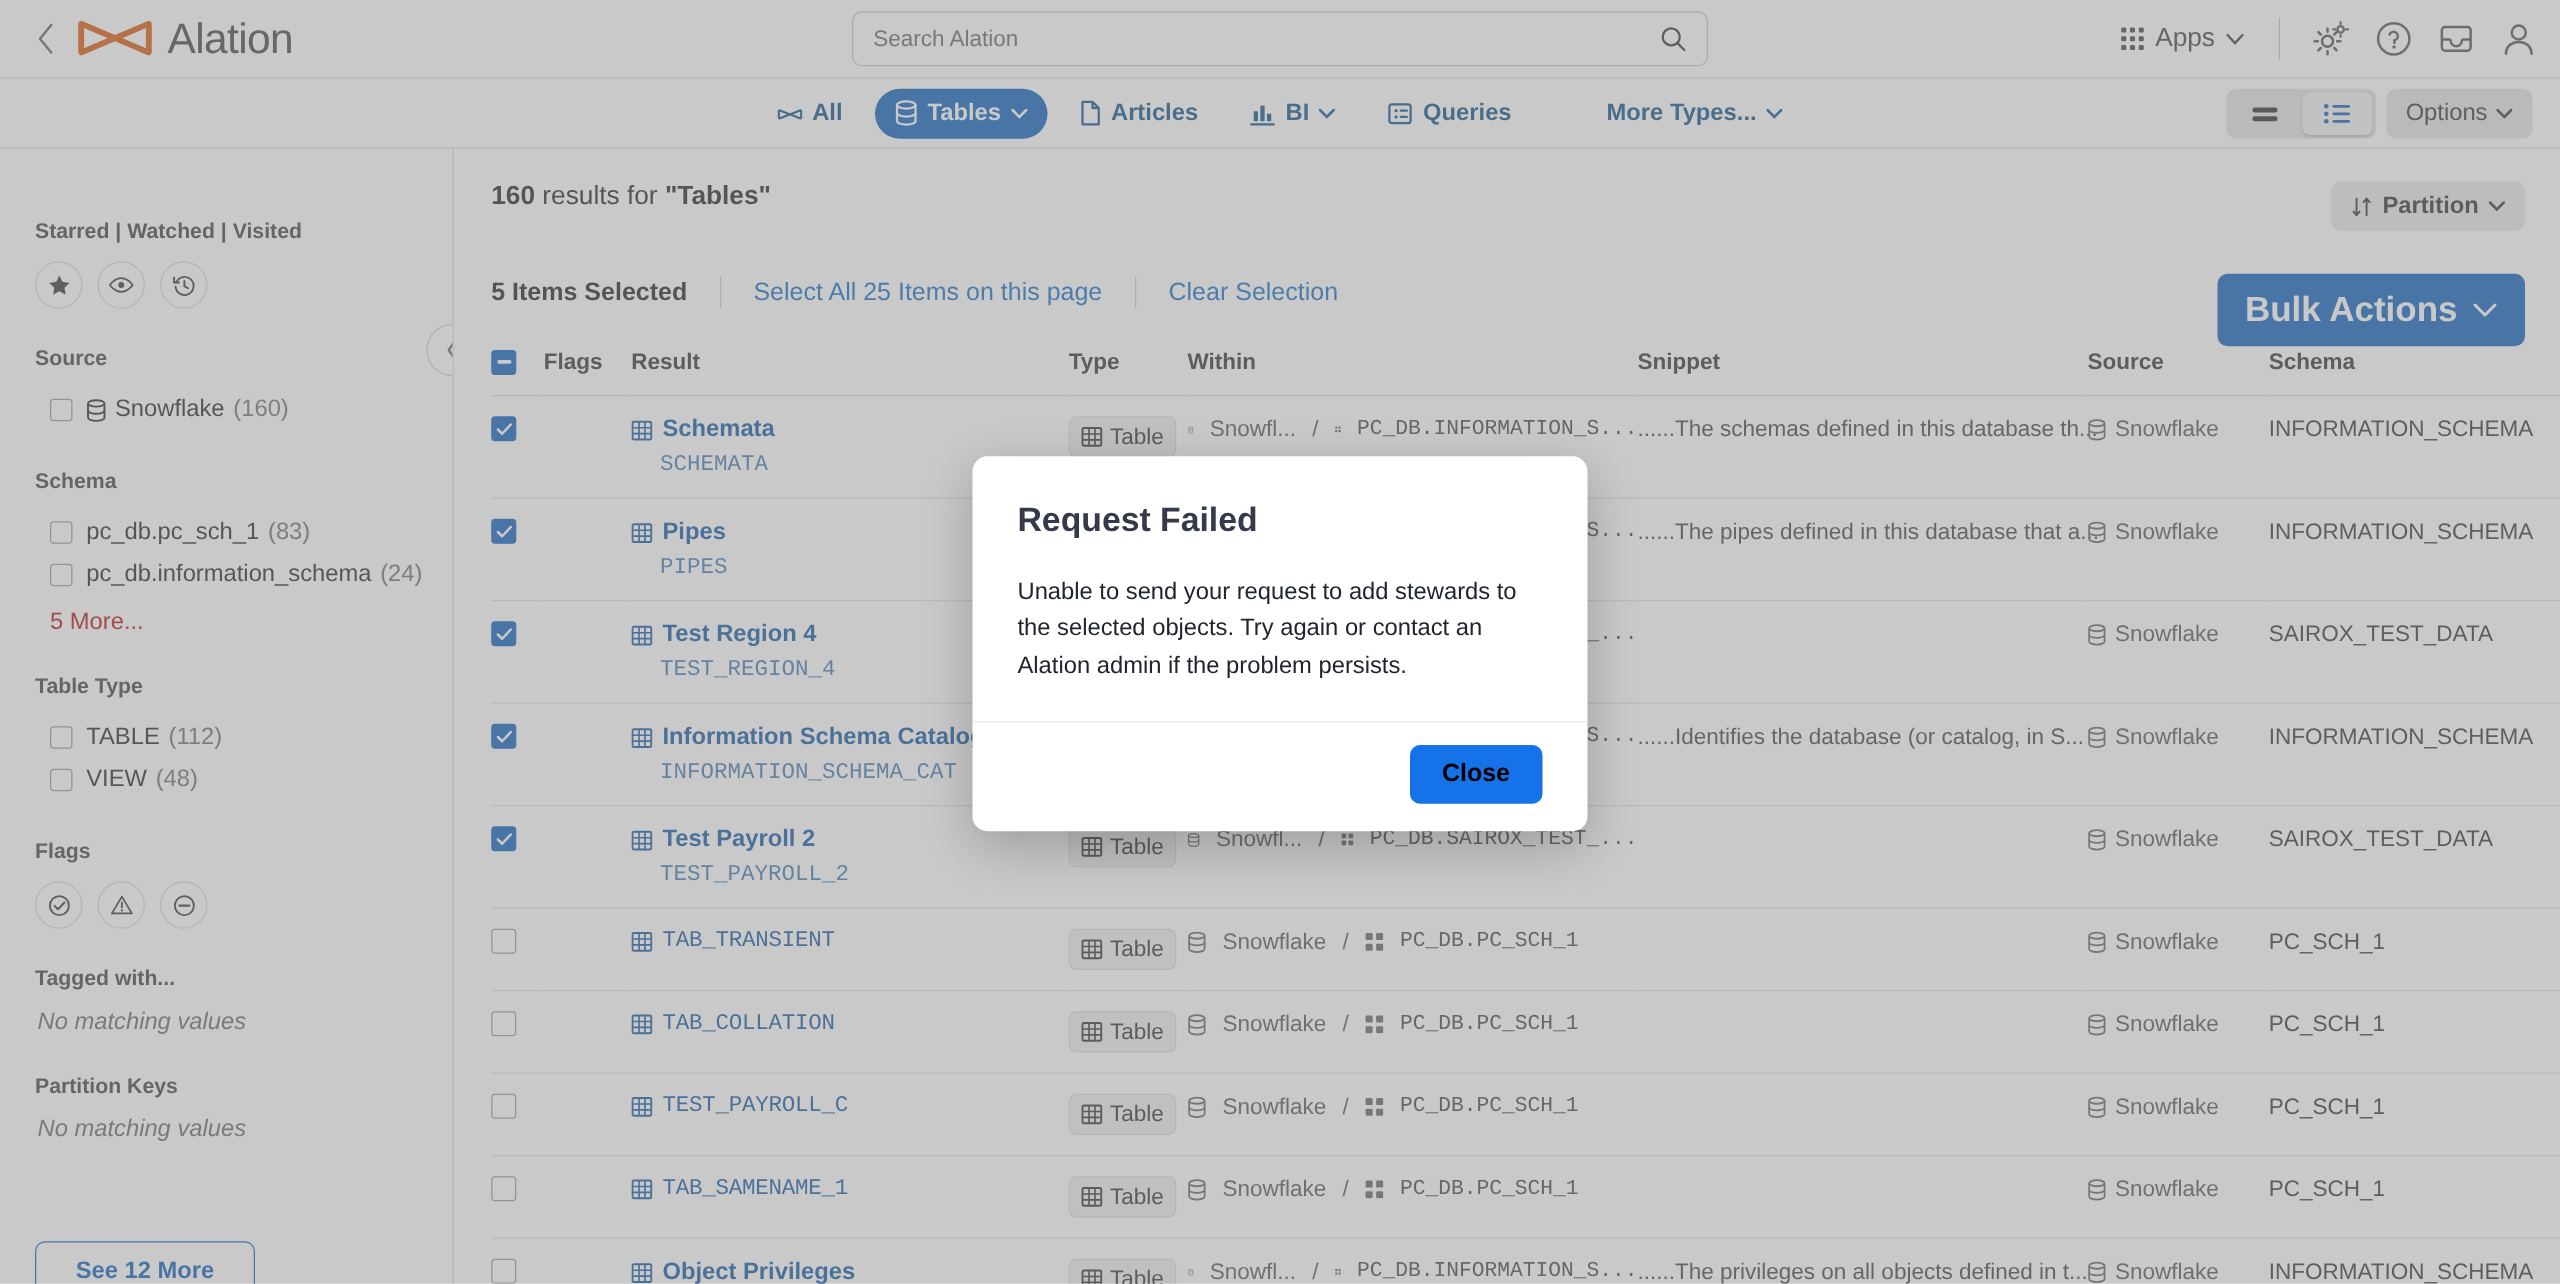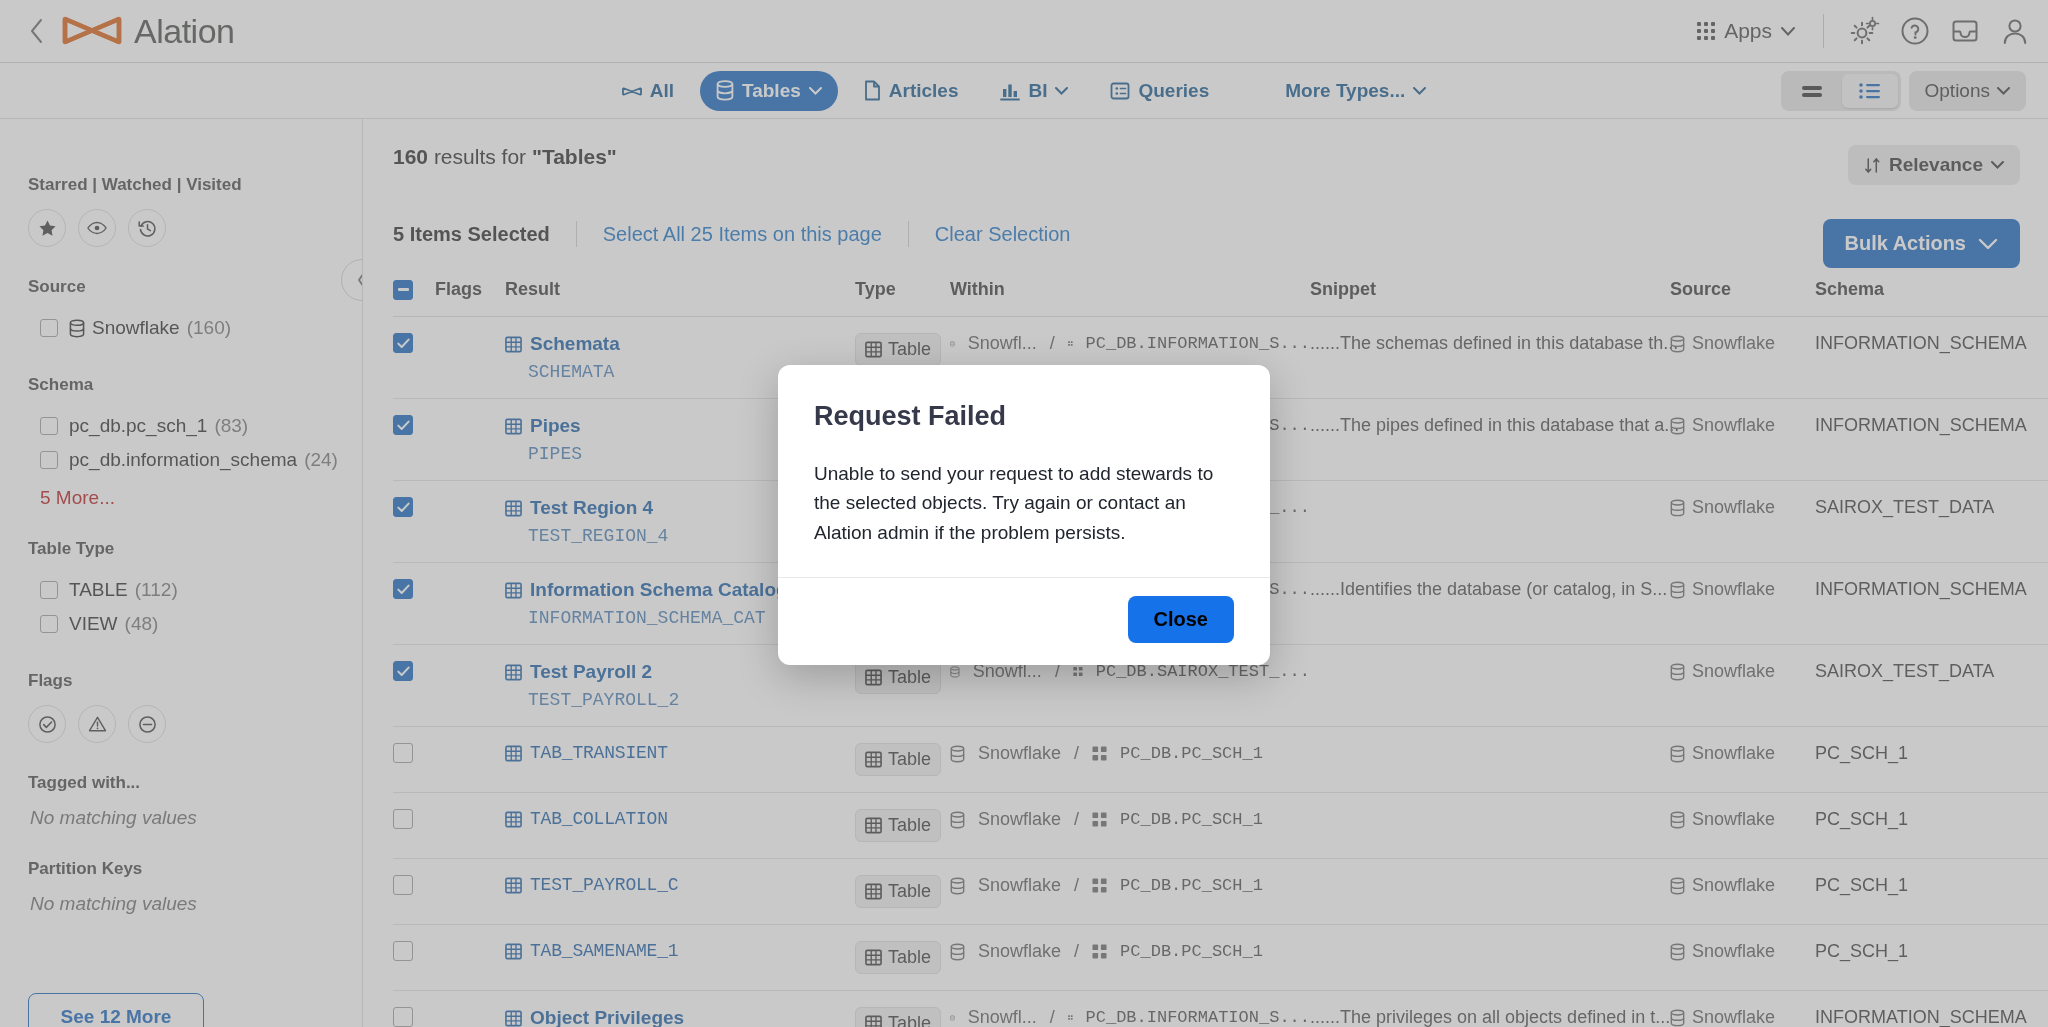--- a/index.html
+++ b/index.html
@@ -138,21 +138,21 @@
   .sel-link { font-size:20px; color:#1a73c7; cursor:pointer; }
   .topright-main { position:absolute; right: 28px; top: 26px; text-align:right; }
   .relevance-btn {
     display:inline-flex; align-items:center; gap:8px; background:#e9e9e9;
     border-radius:8px; padding: 9px 16px; font-size:19px; font-weight:700; color:#3a3a3a;
     cursor:pointer;
   }
   .bulk-btn {
     margin-top: 34px; display:inline-flex; align-items:center; gap:12px;
     background:#1566c0; color:#fff; border-radius:8px; padding: 13px 22px;
-    font-size:20px; font-weight:700; cursor:pointer;
+    font-size:28px; font-weight:700; cursor:pointer;
   }
 
   
   .tbl { width:100%; margin-top: 22px; border-collapse: collapse; table-layout:fixed; }
   .tbl th {
     text-align:left; font-size:18px; font-weight:700; color:#3b3b3b;
     padding: 10px 0 16px 0; border-bottom:1px solid #dcdcdc; vertical-align:middle;
   }
   .tbl td {
     padding: 16px 0; border-bottom:1px solid #e2e2e2; vertical-align:top;
@@ -235,20 +235,29 @@
       </svg>
     </div>
     <div class="logo-wrap">
       <svg width="62" height="36" viewBox="0 0 62 36">
         <path d="M3 6 L57 29 M3 29 L57 6 M3 6 L3 29 M57 6 L57 29" stroke="#DB6015" stroke-width="4.5" fill="none" stroke-linejoin="round"></path>
         <path d="M3 6 L57 29 L57 6 L3 29 Z" fill="none" stroke="#DB6015" stroke-width="4.5" stroke-linejoin="round"></path>
       </svg>
       <span class="logo-text">Alation</span>
     </div>
 
+    <div class="search-wrap">
+      <div class="search-box">
+        <input type="text" placeholder="Search Alation" style="">
+        <svg width="22" height="22" viewBox="0 0 22 22" fill="none">
+          <circle cx="9.5" cy="9.5" r="6.8" stroke="#3d3d3d" stroke-width="1.8"></circle>
+          <path d="M14.5 14.5 L20 20" stroke="#3d3d3d" stroke-width="1.8" stroke-linecap="round"></path>
+        </svg>
+      </div>
+    </div>
 
     <div class="top-right">
       <div class="apps-btn">
         <span class="grid-dots">
           <i></i>
             <i></i>
             <i></i>
             <i></i>
             <i></i>
             <i></i>
@@ -513,21 +522,21 @@
         <div class="results-line">
           <b>160</b><span> results for </span><b>"Tables"</b>
         </div>
 
         <div class="topright-main">
           <div class="relevance-btn">
             <svg width="17" height="17" viewBox="0 0 18 18" fill="none">
               <path d="M4.5 2v14M4.5 16l-2.6-3M4.5 16l2.6-3" stroke="#3a3a3a" stroke-width="1.6" stroke-linecap="round" stroke-linejoin="round"></path>
               <path d="M13 16V2M13 2l-2.6 3M13 2l2.6 3" stroke="#3a3a3a" stroke-width="1.6" stroke-linecap="round" stroke-linejoin="round"></path>
             </svg>
-            <span>Relevance</span>
+            <span>Partition</span>
             <svg width="13" height="8" viewBox="0 0 13 8">
               <path d="M1 1 L6.5 6.5 L12 1" stroke="#3a3a3a" stroke-width="2" fill="none" stroke-linecap="round"></path>
             </svg>
           </div>
           <div>
             <div class="bulk-btn">
               <span>Bulk Actions</span>
               <svg width="20" height="12" viewBox="0 0 20 12">
                 <path d="M2 2 L10 10 L18 2" stroke="#fff" stroke-width="2.4" fill="none" stroke-linecap="round" stroke-linejoin="round"></path>
               </svg>

